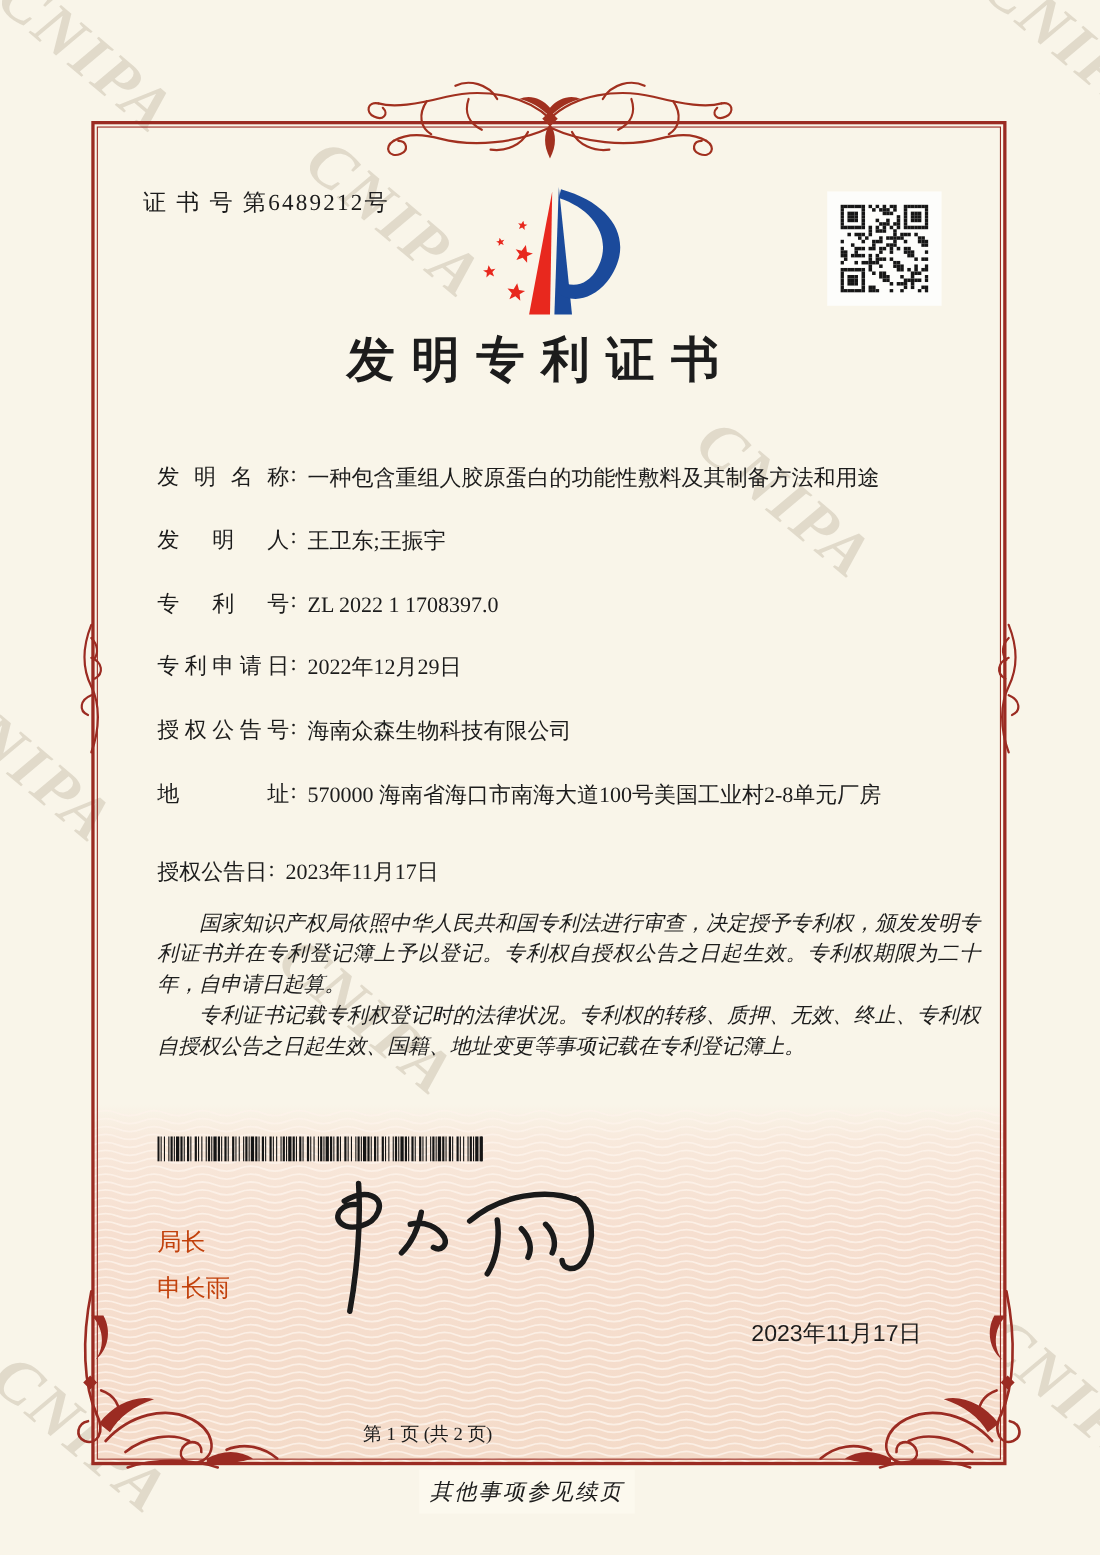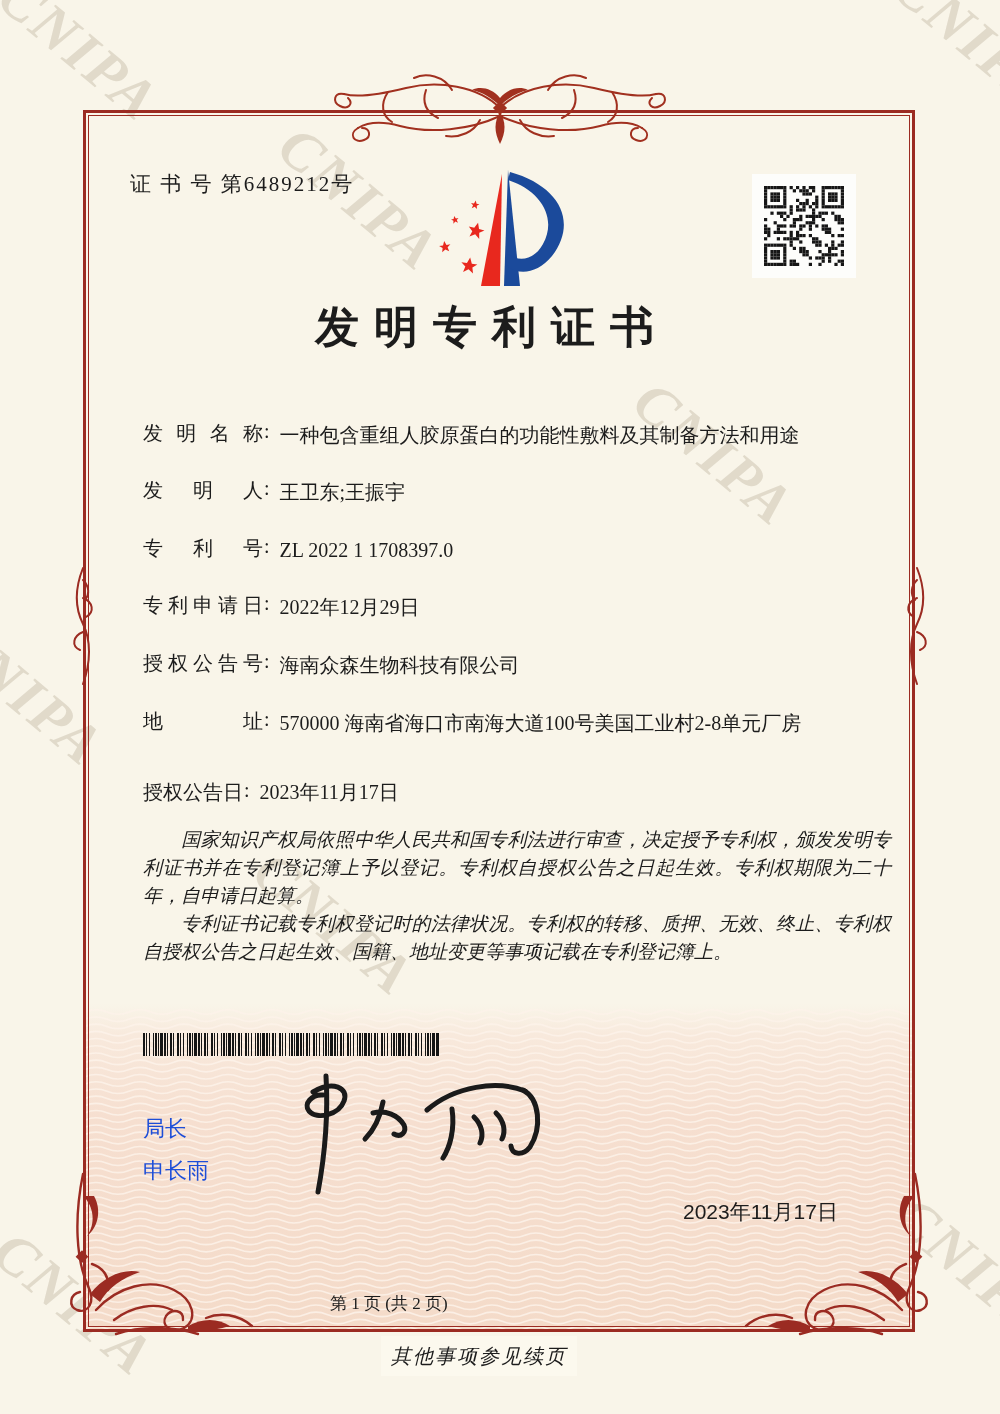--- a/index.html
+++ b/index.html
@@ -66,21 +66,21 @@
   .para{
     position:absolute;left:143px;width:748px;
     font-size:19px;line-height:28px;
     font-style:italic;
     text-align:justify;z-index:4;
   }
   .para .indent{display:inline-block;width:2em;}
   
   .barcode{position:absolute;left:143px;top:1033px;z-index:4;}
   .signer{position:absolute;left:143px;font-family:"Liberation Sans","DejaVu Sans",sans-serif;
-    font-size:22px;color:#1d4ed8;z-index:4;}
+    font-size:22px;color:#c2410c;z-index:4;}
   .signature{position:absolute;left:255px;top:1068px;z-index:5;}
   .issue-date{position:absolute;left:683px;top:1198px;
     font-family:"Liberation Sans","DejaVu Sans",sans-serif;
     font-size:21px;z-index:4;}
   .page-info{position:absolute;left:330px;top:1292px;width:300px;
     font-size:17px;z-index:4;}
   .foot-note{
     position:absolute;left:381px;top:1336px;width:196px;height:40px;
     background:#fcf9ee;display:flex;align-items:center;justify-content:center;
     font-size:20px;font-style:italic;z-index:4;letter-spacing:2px;

